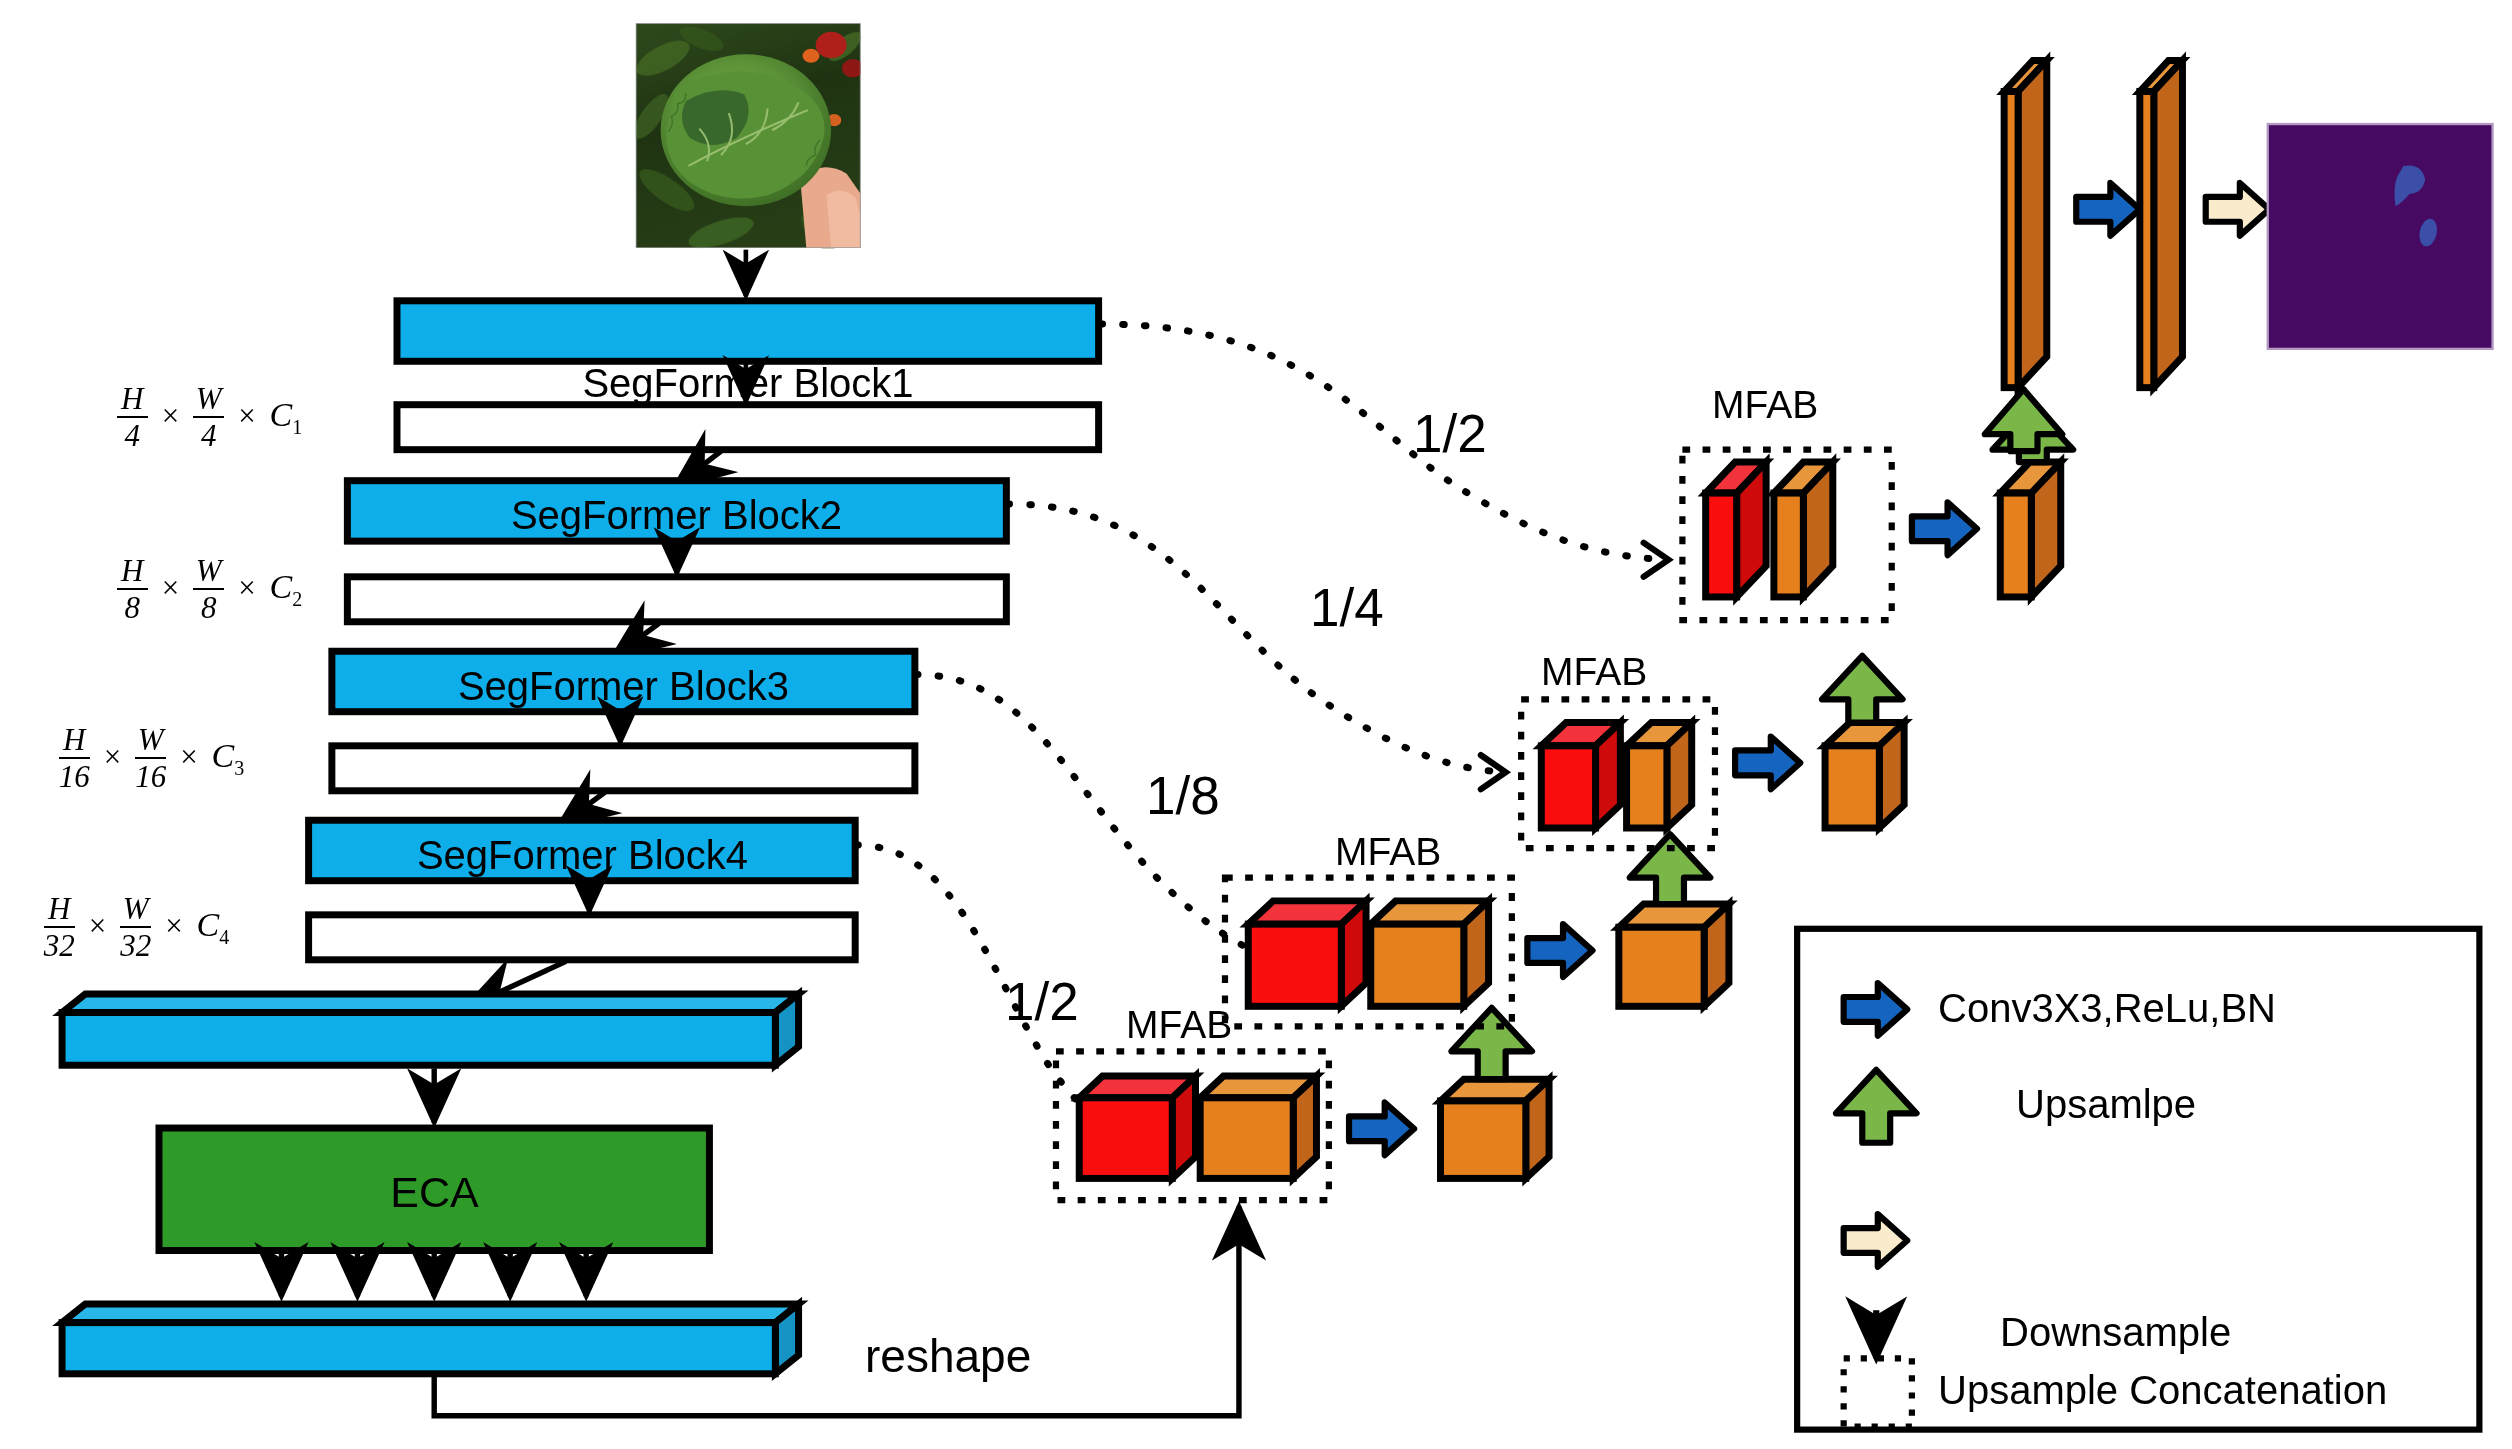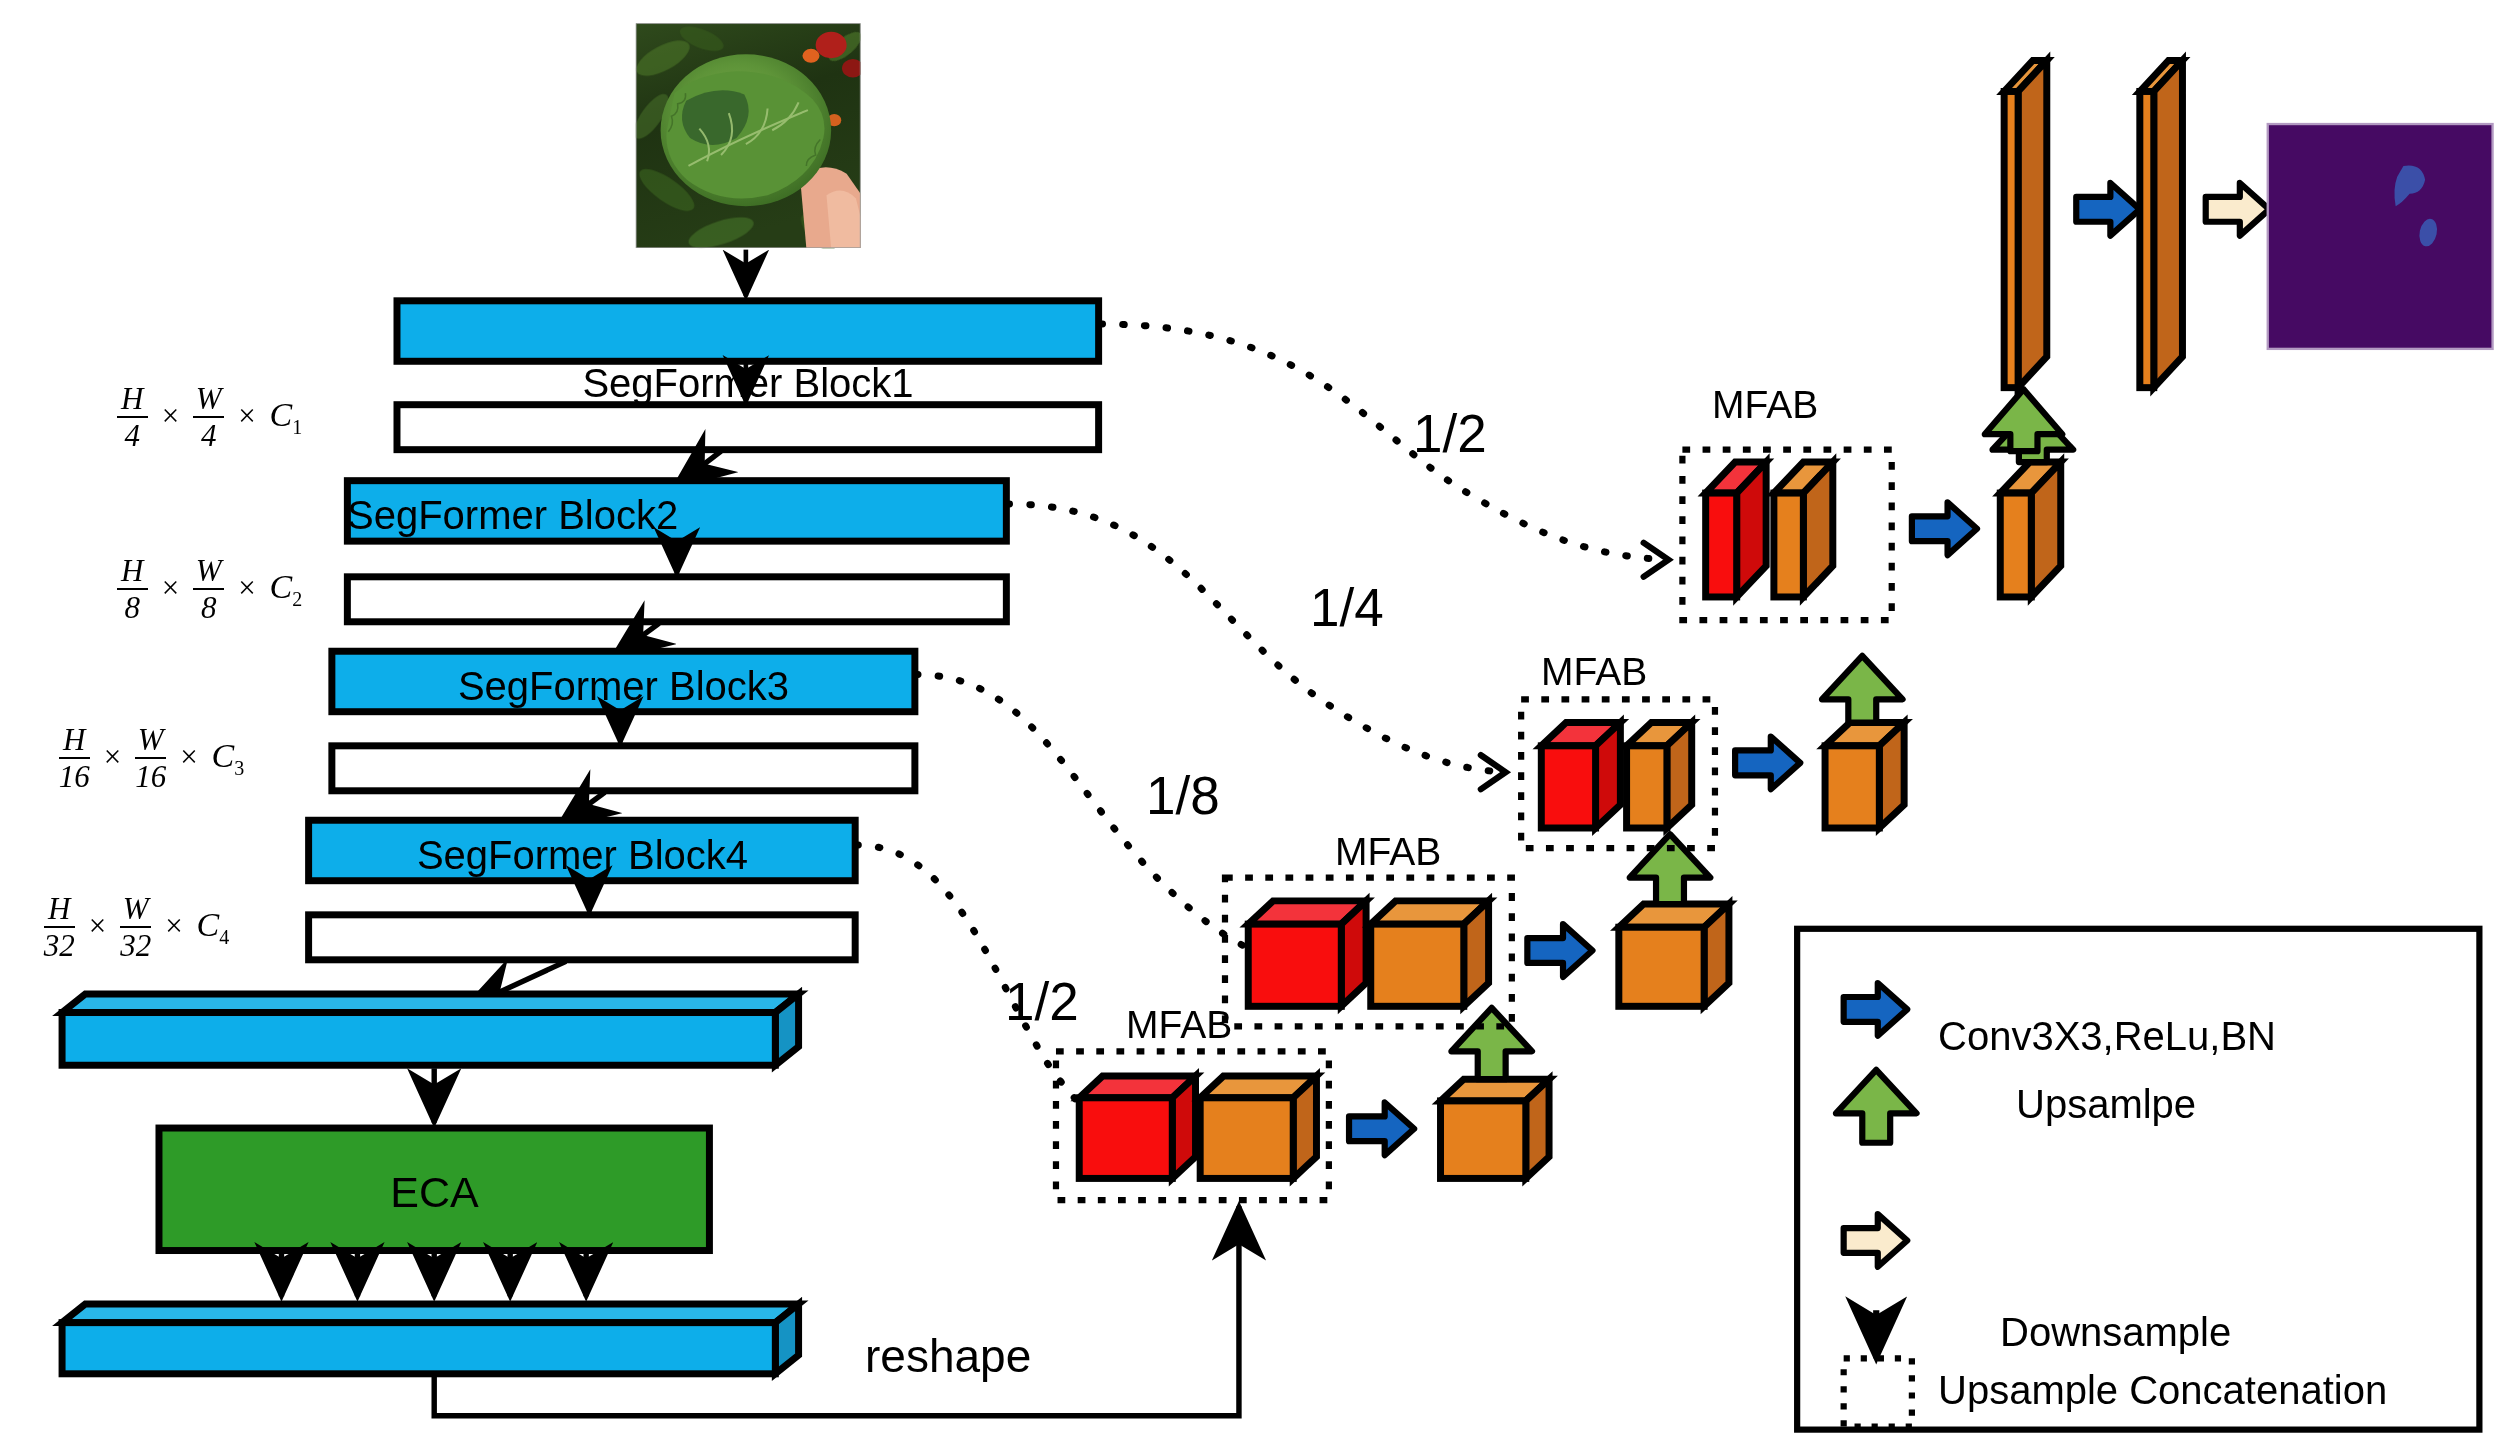--- a/index.html
+++ b/index.html
@@ -325,21 +325,21 @@
     <line x1="2420" y1="1690" x2="2420" y2="1752" stroke="#000" stroke-width="8" marker-end="url(#ah)"></line>
   </g>
 
   <g>
     <rect x="2378" y="1752" width="88" height="88" fill="none" stroke="#000" stroke-width="8" stroke-dasharray="8 14"></rect>
   </g>
 
 </svg>
 
 <div class="lbl blk-label" style="left:397px;top:313px;width:702px;text-align:center;margin-top:48px;">SegFormer Block1</div>
-<div class="lbl blk-label" style="left:347px;top:493px;width:659px;text-align:left;">SegFormer Block2</div>
+<div class="lbl blk-label" style="left:347px;top:493px;width:659px;text-align:center;">SegFormer Block2</div>
 <div class="lbl blk-label" style="left:332px;top:664px;width:583px;text-align:center;">SegFormer Block3</div>
 <div class="lbl blk-label" style="left:309px;top:833px;width:547px;text-align:center;">SegFormer Block4</div>
 
 <div class="lbl eca-label" style="left:159px;top:1168px;width:551px;text-align:center;">ECA</div>
 
 <div class="lbl reshape-label" style="left:865px;top:1329px;">reshape</div>
 
 <div class="mathrow" style="left:112px;top:383px;">
   <span class="frac">
         <span class="num">H</span>
@@ -407,19 +407,19 @@
 <div class="lbl frac-label" style="left:1413px;top:403px;">1/2</div>
 <div class="lbl frac-label" style="left:1310px;top:577px;">1/4</div>
 <div class="lbl frac-label" style="left:1146px;top:765px;">1/8</div>
 <div class="lbl frac-label" style="left:1005px;top:971px;">1/2</div>
 
 <div class="lbl mfab-label" style="left:1126px;top:1003px;">MFAB</div>
 <div class="lbl mfab-label" style="left:1335px;top:830px;">MFAB</div>
 <div class="lbl mfab-label" style="left:1541px;top:650px;">MFAB</div>
 <div class="lbl mfab-label" style="left:1712px;top:383px;">MFAB</div>
 
-<div class="lbl legend-label" style="left:1938px;top:986px;margin-top:28px;">Conv3X3,ReLu,BN</div>
+<div class="lbl legend-label" style="left:1938px;top:986px;">Conv3X3,ReLu,BN</div>
 <div class="lbl legend-label" style="left:2016px;top:1082px;">Upsamlpe</div>
 <div class="lbl legend-label" style="left:2000px;top:1310px;">Downsample</div>
 <div class="lbl legend-label" style="left:1938px;top:1368px;">Upsample Concatenation</div>
 
 </div>
 
 
 </body></html>

